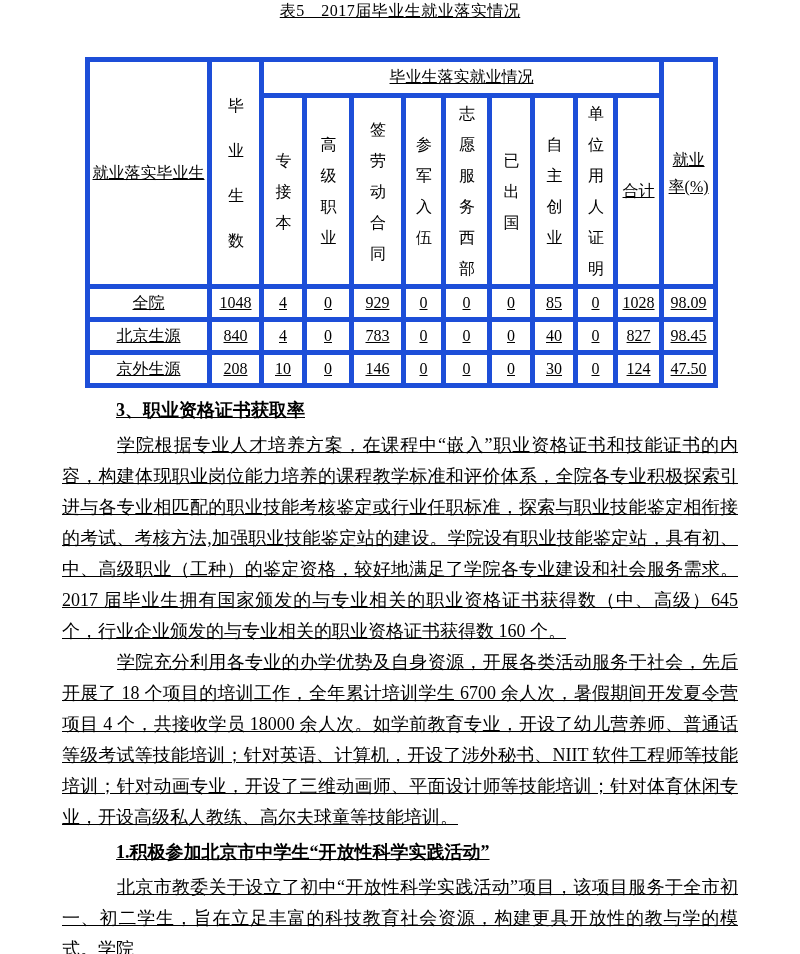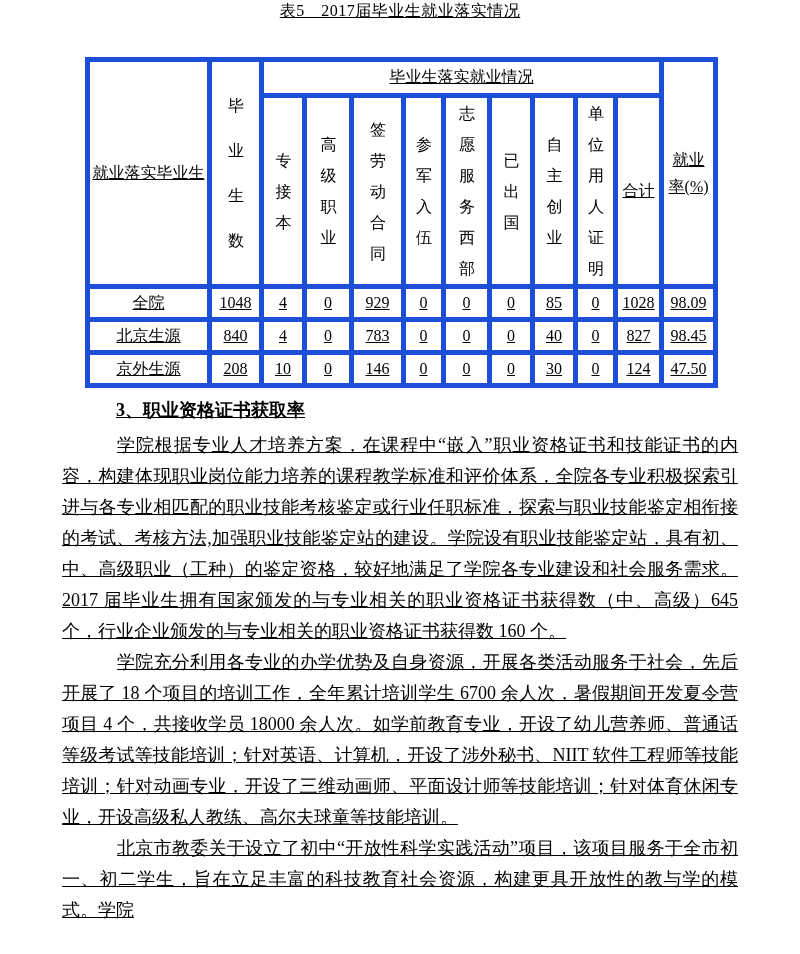--- a/index.html
+++ b/index.html
@@ -168,16 +168,17 @@
         <td class="num">124</td>
         <td class="num">47.50</td>
       </tr>
     </tbody>
   </table>
 
   <div class="text-block">
     <div class="sec-heading">3、职业资格证书获取率</div>
     <p class="para">学院根据专业人才培养方案，在课程中“嵌入”职业资格证书和技能证书的内容，构建体现职业岗位能力培养的课程教学标准和评价体系，全院各专业积极探索引进与各专业相匹配的职业技能考核鉴定或行业任职标准，探索与职业技能鉴定相衔接的考试、考核方法,加强职业技能鉴定站的建设。学院设有职业技能鉴定站，具有初、中、高级职业（工种）的鉴定资格，较好地满足了学院各专业建设和社会服务需求。2017 届毕业生拥有国家颁发的与专业相关的职业资格证书获得数（中、高级）645 个，行业企业颁发的与专业相关的职业资格证书获得数 160 个。</p>
     <p class="para">学院充分利用各专业的办学优势及自身资源，开展各类活动服务于社会，先后开展了 18 个项目的培训工作，全年累计培训学生 6700 余人次，暑假期间开发夏令营项目 4 个，共接收学员 18000 余人次。如学前教育专业，开设了幼儿营养师、普通话等级考试等技能培训；针对英语、计算机，开设了涉外秘书、NIIT 软件工程师等技能培训；针对动画专业，开设了三维动画师、平面设计师等技能培训；针对体育休闲专业，开设高级私人教练、高尔夫球童等技能培训。</p>
+    <div class="sec-heading">1.积极参加北京市中学生“开放性科学实践活动”</div>
     <p class="para">北京市教委关于设立了初中“开放性科学实践活动”项目，该项目服务于全市初一、初二学生，旨在立足丰富的科技教育社会资源，构建更具开放性的教与学的模式。学院</p>
   </div>
 
 </div>
 
 </body></html>

